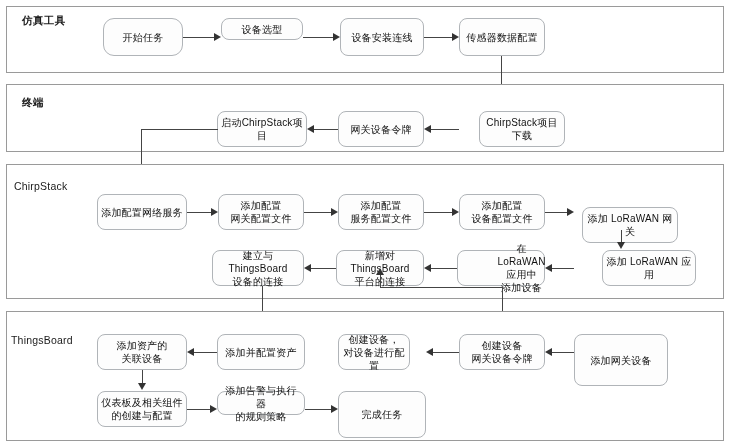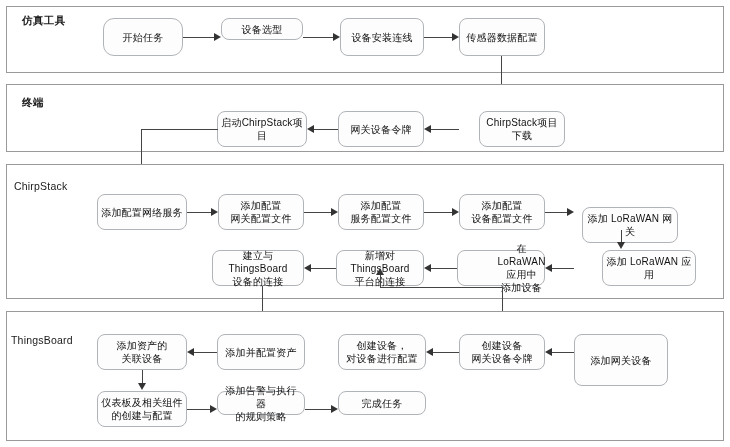--- a/index.html
+++ b/index.html
@@ -215,21 +215,21 @@
   <div class="lane" style="top:311px;height:130px;"></div>
   <div class="lane-label latin" style="left:0;top:334px;margin-left:11px;">ThingsBoard</div>
 
   <div class="node" style="left:574px;top:334px;width:94px;height:52px;">
       <span>添加网关设备</span>
     </div>
   <div class="node" style="left:459px;top:334px;width:86px;height:36px;">
       <span>创建设备
 网关设备令牌</span>
     </div>
-  <div class="node" style="left:338px;top:334px;width:88px;height:36px;">
+  <div class="node" style="left:338px;top:334px;width:72px;height:36px;">
       <span>创建设备，
 对设备进行配置</span>
     </div>
   <div class="node" style="left:217px;top:334px;width:88px;height:36px;">
       <span>添加并配置资产</span>
     </div>
   <div class="node" style="left:97px;top:334px;width:90px;height:36px;">
       <span>添加资产的
 关联设备</span>
     </div>
@@ -244,21 +244,21 @@
   <div class="arrow left" style="left:187px;top:348px;"></div>
 
   <div class="node" style="left:97px;top:391px;width:90px;height:36px;">
       <span>仪表板及相关组件
 的创建与配置</span>
     </div>
   <div class="node" style="left:217px;top:391px;width:88px;height:24px;">
       <span>添加告警与执行器
 的规则策略</span>
     </div>
-  <div class="node" style="left:338px;top:391px;width:88px;height:24px;">
+  <div class="node" style="left:338px;top:391px;width:88px;height:47px;">
       <span>完成任务</span>
     </div>
 
   <div class="edge v" style="left:142px;top:370px;height:14px;"></div>
   <div class="arrow down" style="left:138.3px;top:383px;"></div>
 
   <div class="edge h" style="left:187px;top:408.5px;width:23px;"></div>
   <div class="arrow right" style="left:210px;top:405px;"></div>
 
   <div class="edge h" style="left:305px;top:408.5px;width:26px;"></div>

